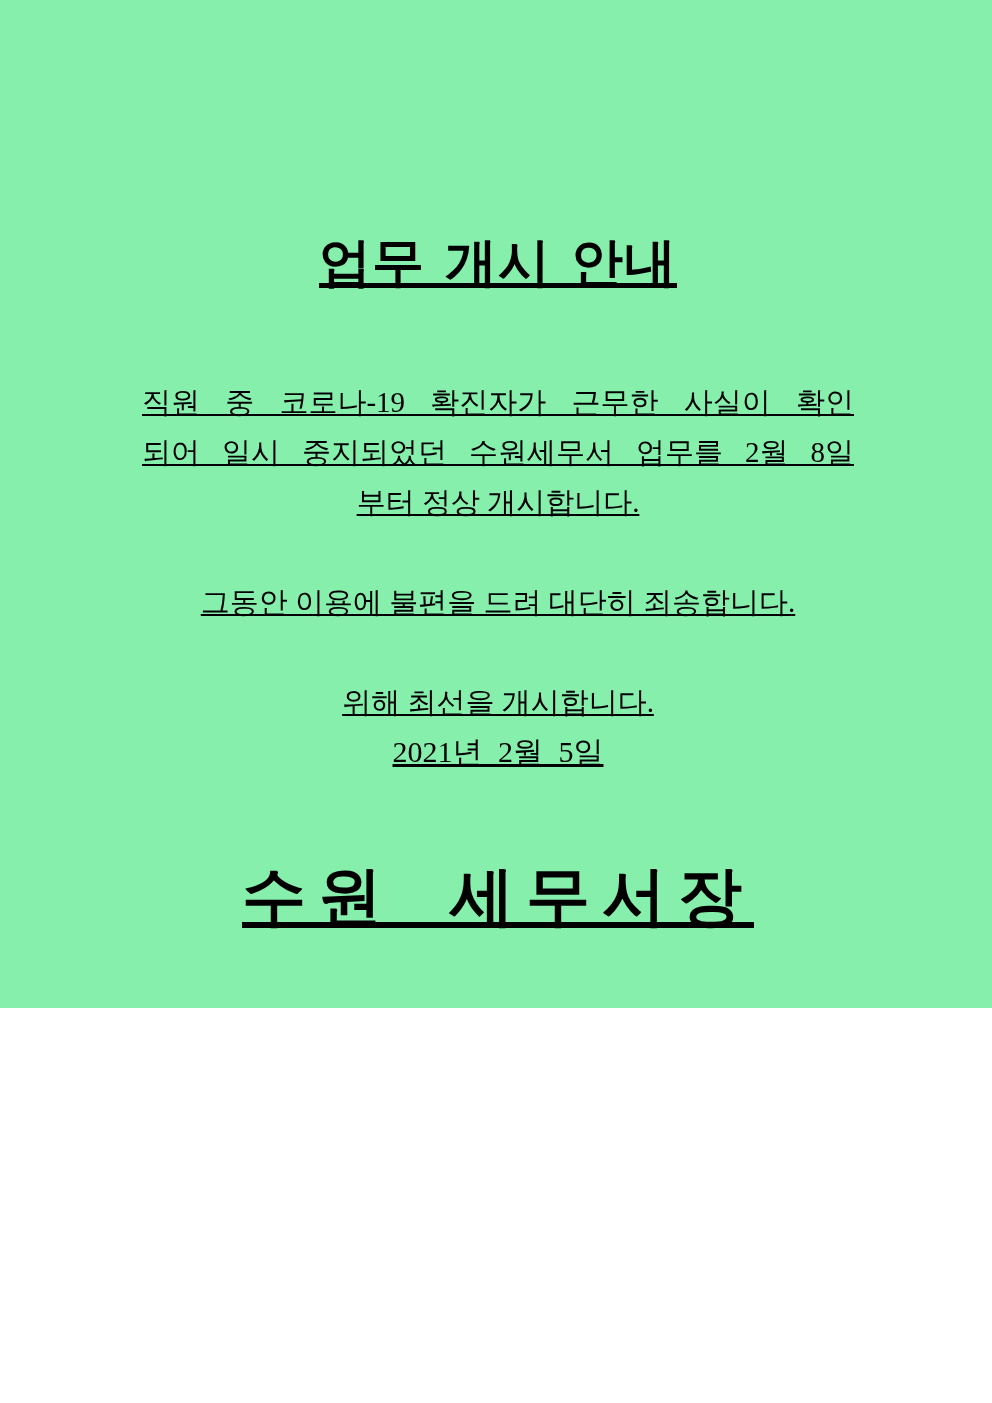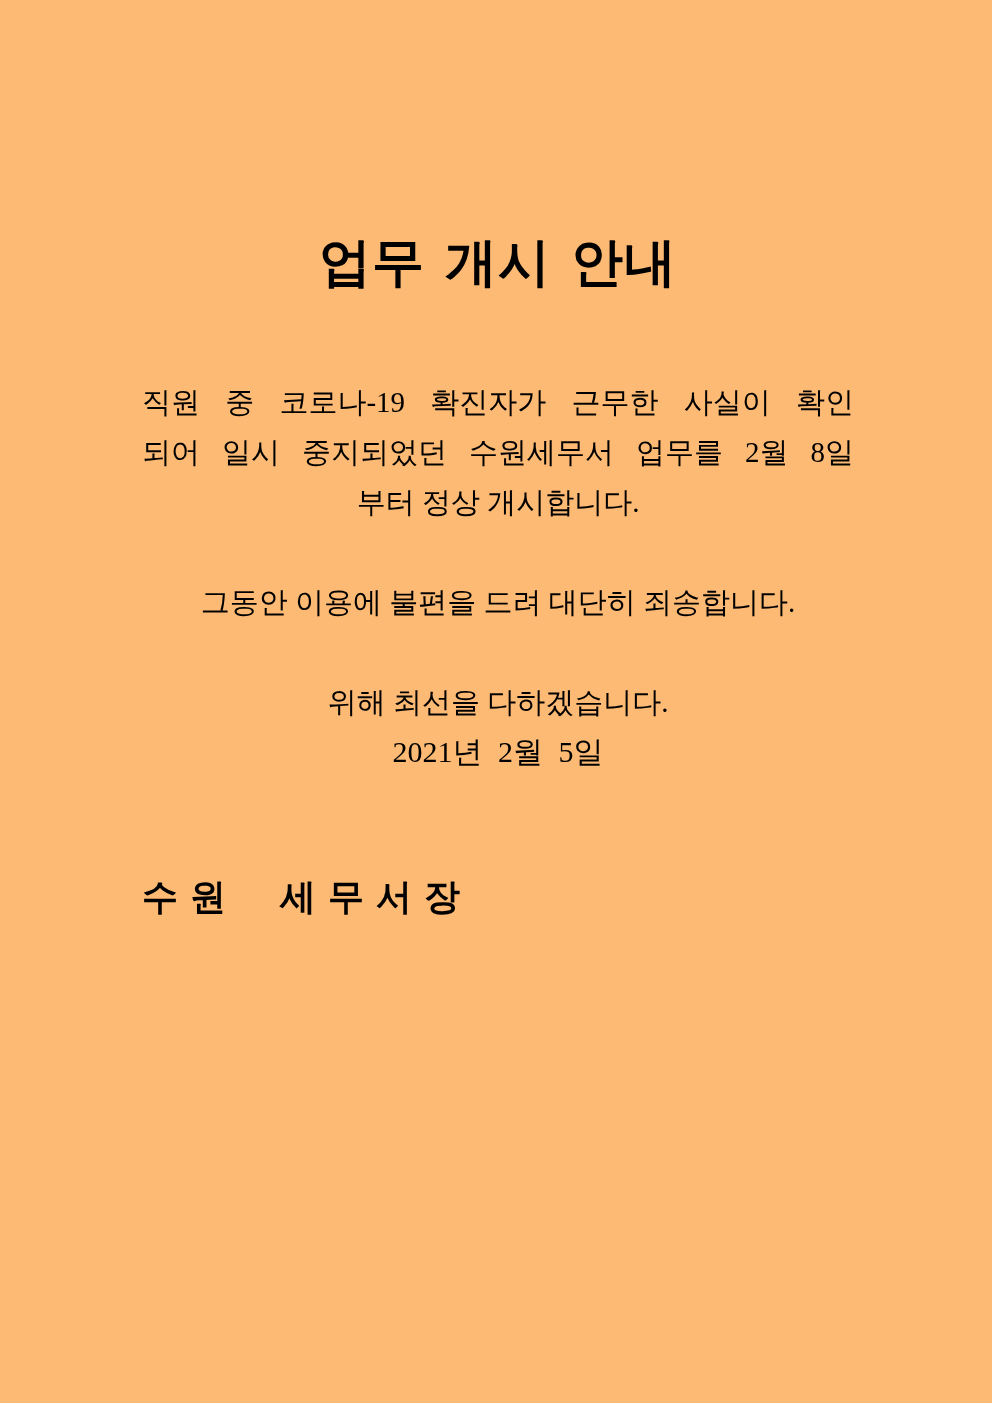--- a/index.html
+++ b/index.html
@@ -3,26 +3,27 @@
 <meta charset="utf-8">
 <style>
   html, body {
     margin: 0;
     padding: 0;
     background: #ffffff;
   }
   .page {
     position: relative;
     width: 992px;
-    height: 1403px;
-    background: #fdba74;
+    height: 1008px;
+    background: #86efac;
     color: #000000;
     font-family: "Liberation Serif", "DejaVu Serif", serif;
     overflow: hidden;
     box-sizing: border-box;
+    text-decoration: underline;
   }
   .content {
     box-sizing: border-box;
     width: 100%;
     padding: 0 138px 0 142px;
   }
   .doc-title {
     padding-top: 226px;
     line-height: 74px;
     font-size: 52px;
@@ -49,22 +50,23 @@
   }
   .doc-date {
     font-size: 30px;
     line-height: 50px;
     text-align: center;
     word-spacing: 8px;
   }
   .doc-signature {
     margin-top: 78px;
     line-height: 84px;
-    font-size: 36px;
+    font-size: 64px;
     font-weight: bold;
+    text-align: center;
     letter-spacing: 12px;
     white-space: pre;
   }
 </style>
 </head>
 <body>
 
 <div class="page">
   <div class="content">
 
@@ -74,21 +76,21 @@
       <div class="line-justified">직원 중 코로나-19 확진자가 근무한 사실이 확인</div>
       <div class="line-justified">되어 일시 중지되었던 수원세무서 업무를 2월 8일</div>
       <div class="line-left">부터 정상 개시합니다.</div>
     </div>
 
     <div class="para para-2">
       <div class="line-left">그동안 이용에 불편을 드려 대단히 죄송합니다.</div>
     </div>
 
     <div class="para para-3">
-      <div class="line-left">위해 최선을 다하겠습니다.</div>
+      <div class="line-left">위해 최선을 개시합니다.</div>
     </div>
 
     <div class="doc-date">2021년 2월 5일</div>
 
     <div class="doc-signature">수원  세무서장</div>
 
   </div>
 </div>
 
 </body></html>

